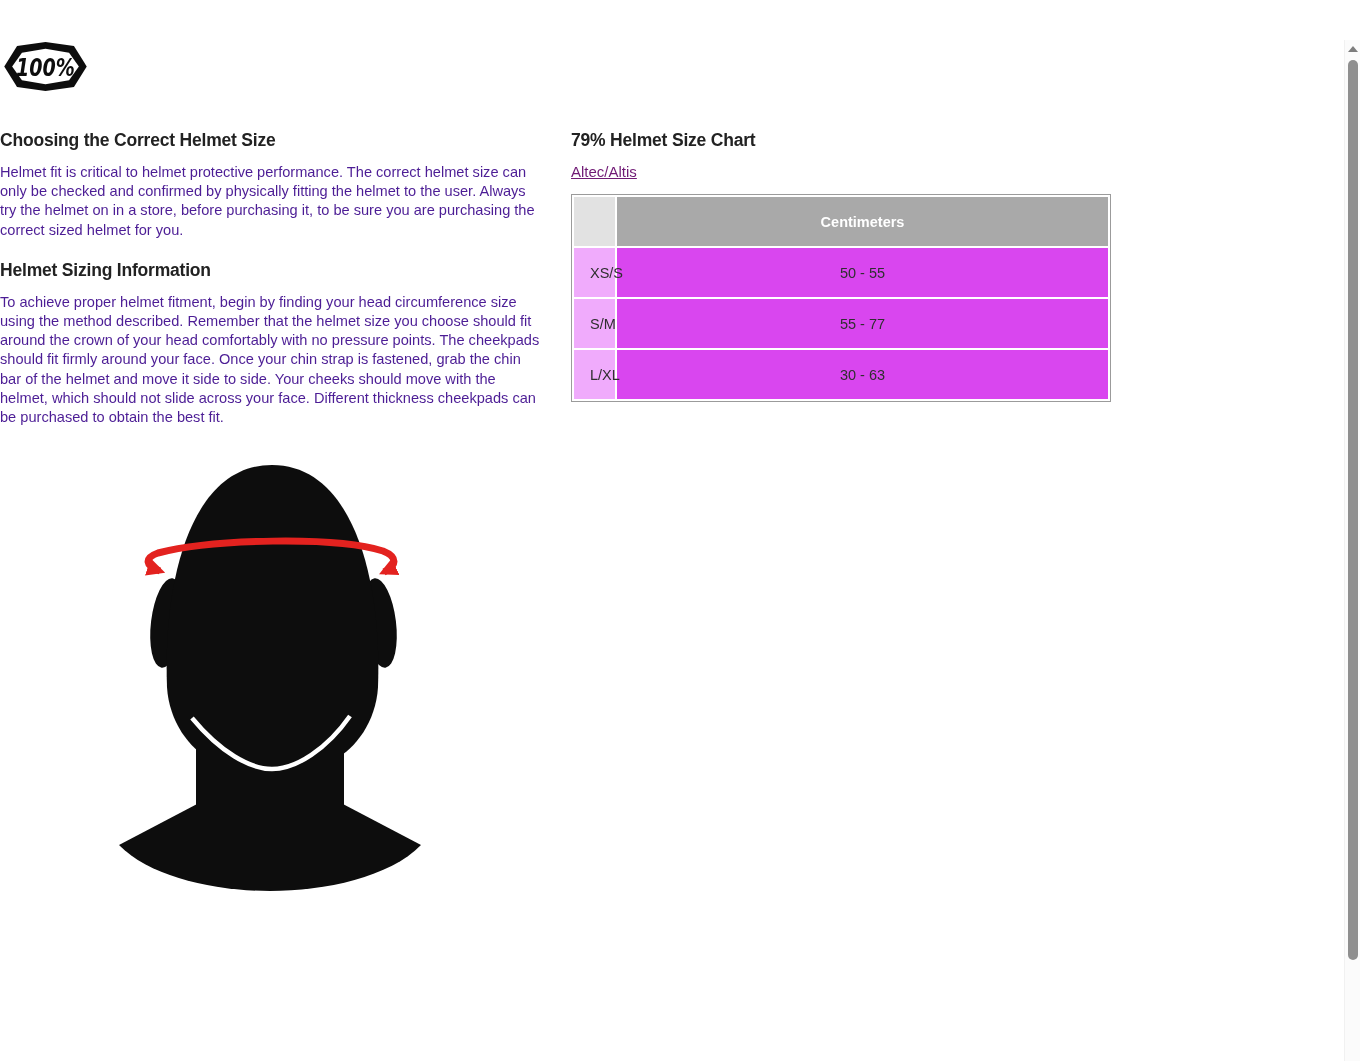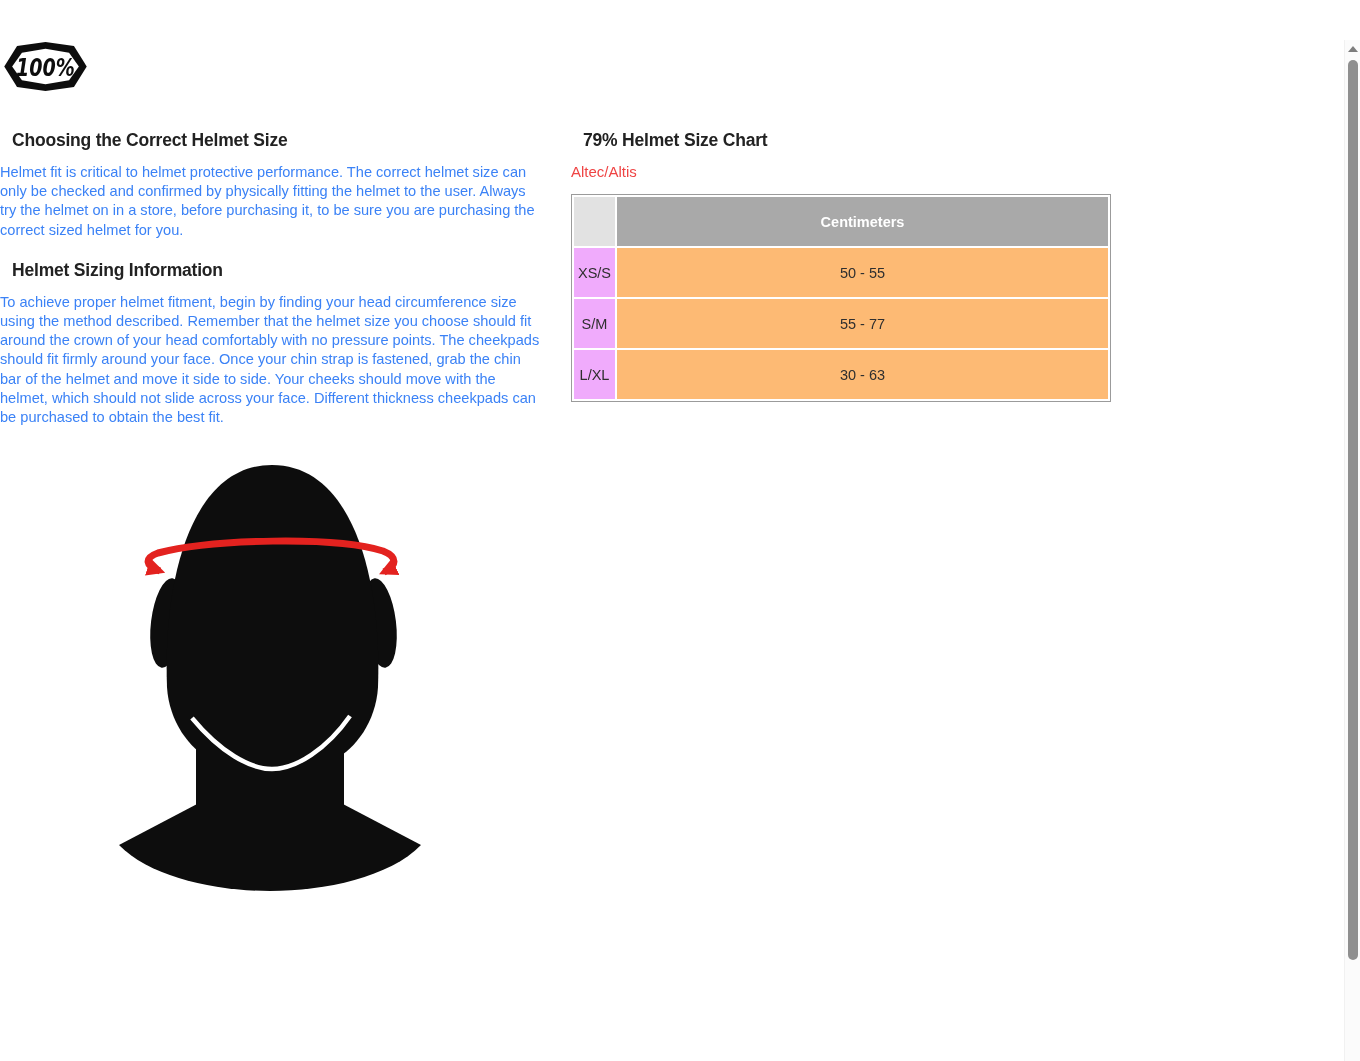--- a/index.html
+++ b/index.html
@@ -20,57 +20,57 @@
   
   .columns { display: flex; margin-top: 37px; }
   .left-col  { width: 540px; }
   .right-col { width: 540px; margin-left: 31px; }
 
   h2 {
     font-size: 17.5px;
     font-weight: bold;
     color: #222222;
     letter-spacing: -0.2px;
-    margin: 0 0 13px 12px;
+    margin: 0 0 13px 0;
     line-height: 20px;
   }
   .left-col p {
     font-size: 14.6px;
     line-height: 19.2px;
-    color: #3b82f6;
+    color: #4c1d95;
     margin: 0 0 20px 0;
   }
 
   
   .figure { margin: 13px 0 0 100px; width: 350px; height: 460px; }
   .figure svg { display: block; width: 350px; height: 460px; }
 
   
-  .subtitle { font-size: 15px; color: #ef4444; margin-top: 4px; line-height: 17px; }
+  .subtitle { font-size: 15px; color: #701a75; margin-top: 4px; line-height: 17px; text-decoration: underline; }
   table.size-table {
     margin-top: 14px;
     width: 540px;
     border: 1px solid #9b9b9b;
     border-collapse: separate;
     border-spacing: 2px;
     background: #ffffff;
     font-size: 14.5px;
     color: #2f2f2f;
     table-layout: fixed;
   }
   table.size-table th, table.size-table td {
     height: 49px;
     text-align: center;
     vertical-align: middle;
-    padding: 4px;
+    padding: 16px;
   }
   th.corner  { width: 41px; background: #e2e2e2; }
   th.cmhead  { background: #a9a9a9; color: #ffffff; font-weight: bold; }
   td.size    { background: #f0abfc; }
-  td.cm      { background: #fdba74; }
+  td.cm      { background: #d946ef; }
 
   
   .scrollbar {
     position: absolute; top: 0; right: 0;
     width: 16px; height: 1061px;
     background: #fbfbfb;
     border-left: 1px solid #f1f1f1;
   }
   .sb-up {
     position: absolute; top: 6px; left: 3px;

